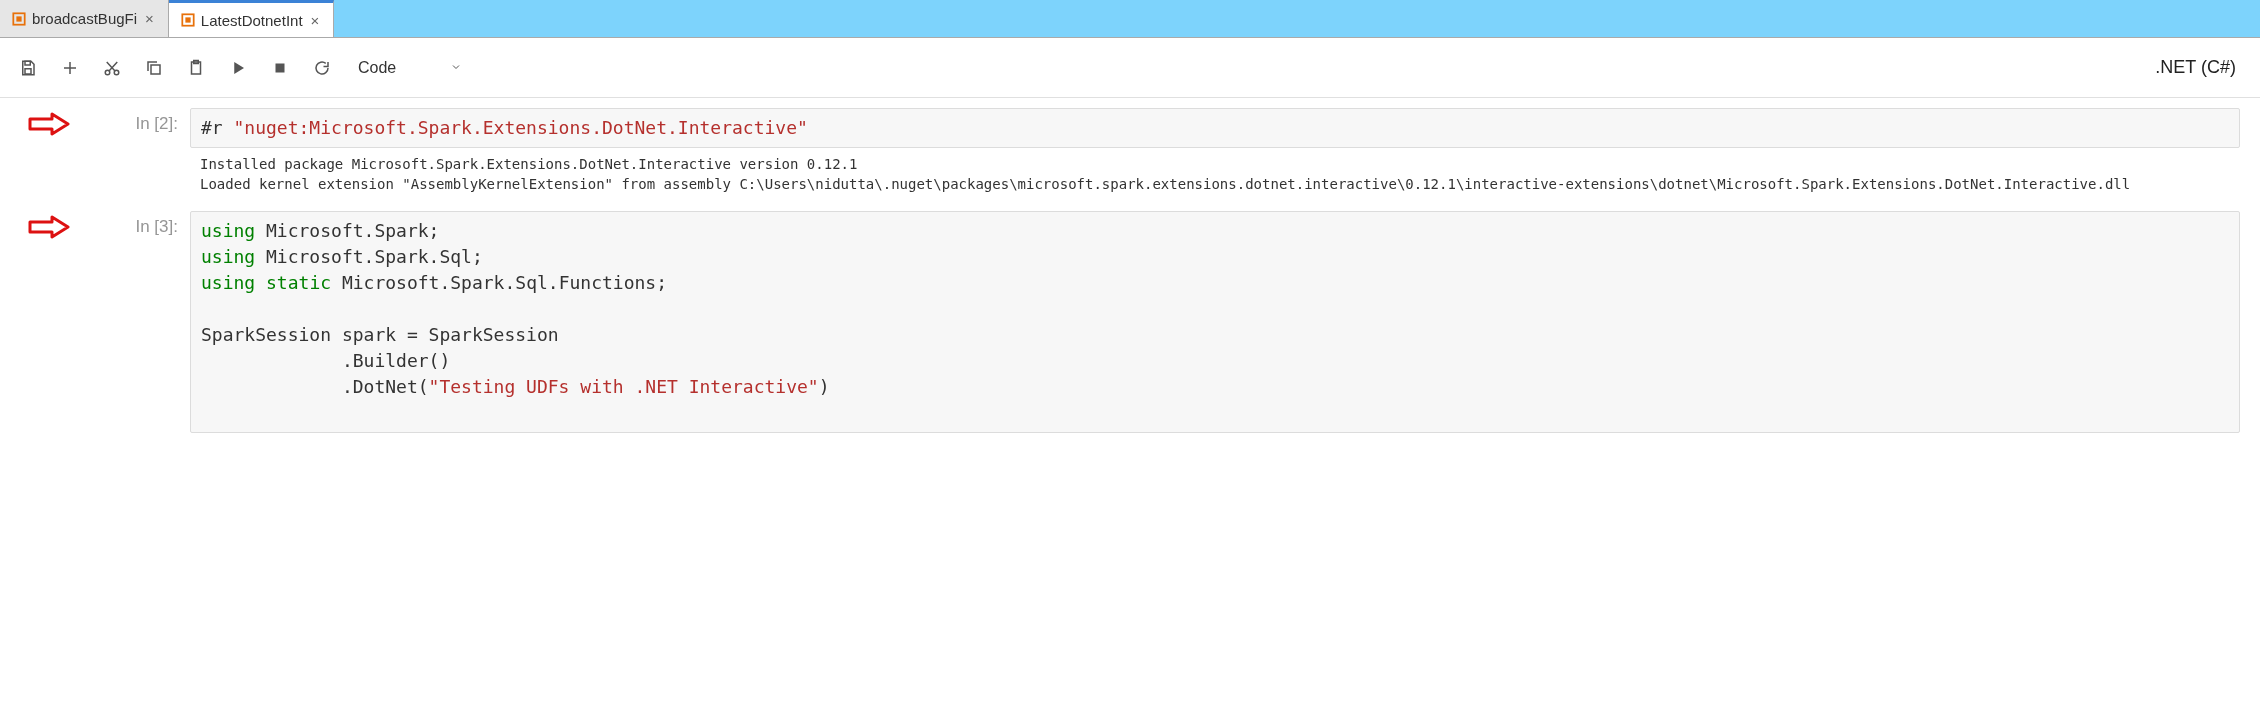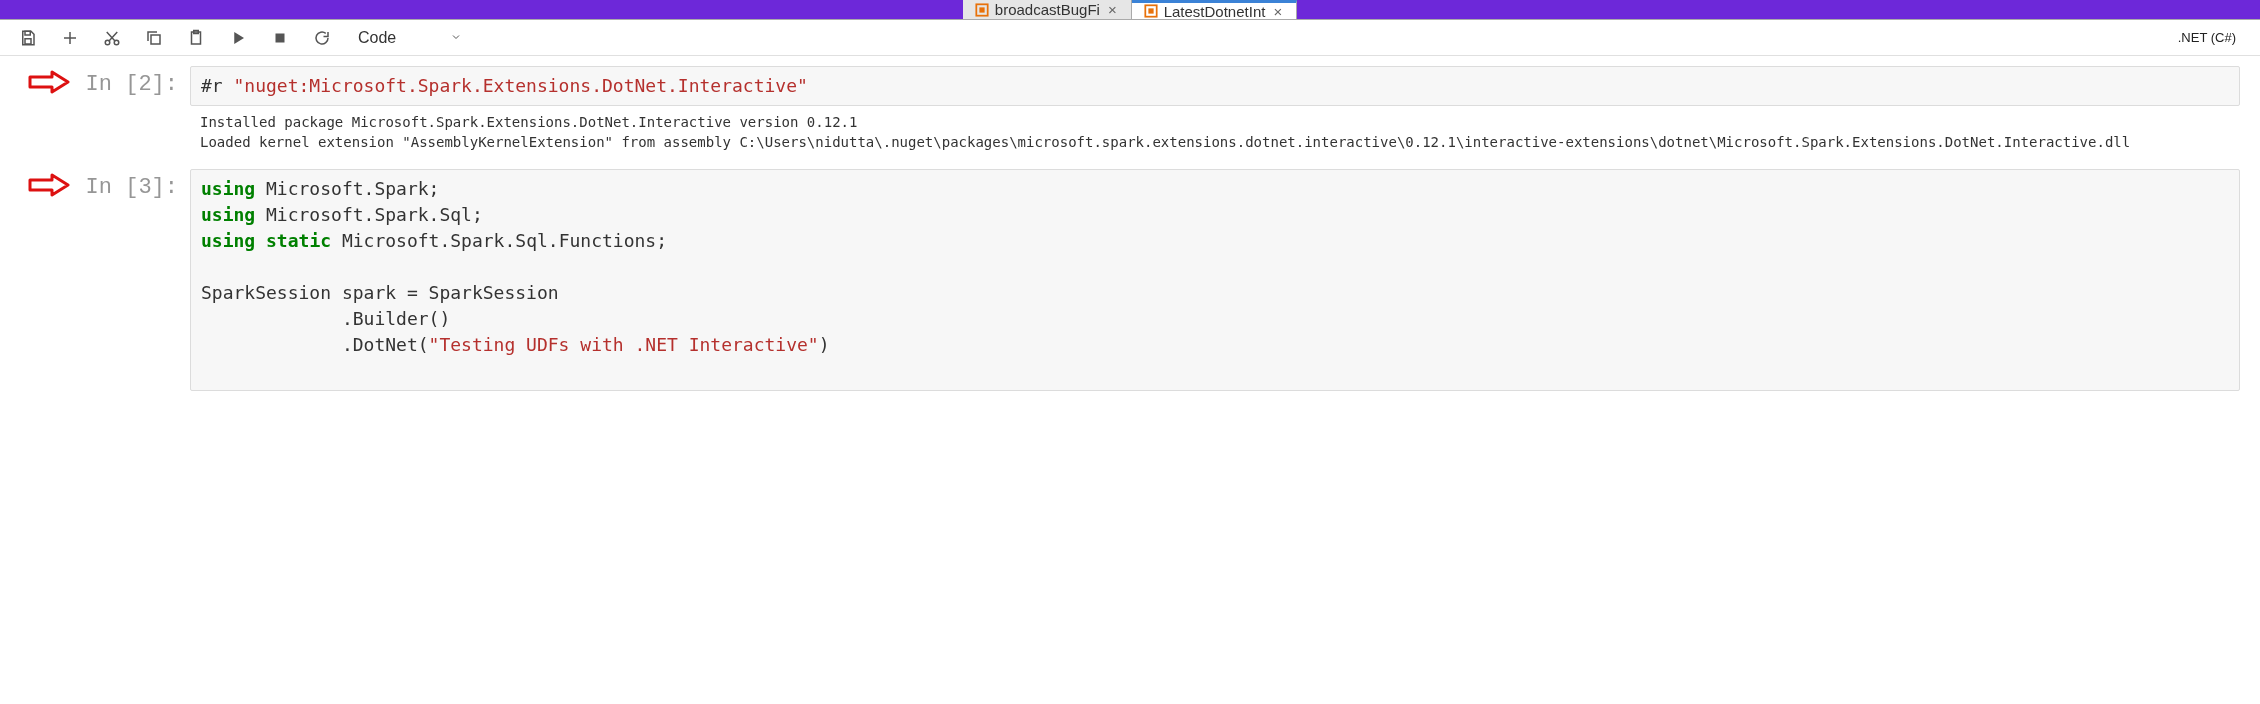--- a/index.html
+++ b/index.html
@@ -8,24 +8,23 @@
     font-size: 14px;
     background: #fff;
     color: #333;
     width: 2260px;
   }
 
   
   .tab-bar {
     display: flex;
     align-items: stretch;
-    background: #6d28d9;
-    height: 20px;
+    background: #7dd3fc;
+    height: 38px;
     border-bottom: 1px solid #aaa;
-    justify-content: center;
   }
   .tab {
     display: flex;
     align-items: center;
     gap: 6px;
     padding: 0 12px;
     height: 100%;
     background: #e6e6e6;
     border-right: 1px solid #aaa;
     font-size: 15px;
@@ -44,21 +43,21 @@
     color: #666;
     font-size: 15px;
     padding: 0 2px;
   }
 
   
   .toolbar {
     display: flex;
     align-items: center;
     gap: 14px;
-    height: 36px;
+    height: 60px;
     padding: 0 14px;
     border-bottom: 1px solid #e0e0e0;
     background: #fff;
   }
   .tool-btn {
     width: 28px; height: 28px;
     display: inline-flex; align-items: center; justify-content: center;
     color: #555;
     cursor: pointer;
   }
@@ -67,21 +66,21 @@
     display: flex; align-items: center; gap: 30px;
     padding: 4px 8px;
     cursor: pointer;
     font-size: 16px;
     color: #333;
     min-width: 120px;
     justify-content: space-between;
   }
   .spacer { flex: 1; }
   .kernel-label {
-    font-size: 13px;
+    font-size: 18px;
     color: #222;
     padding-right: 10px;
   }
 
   
   .notebook {
     padding: 10px 20px 10px 10px;
   }
   .cell-row {
     display: flex;
@@ -94,22 +93,22 @@
     justify-content: flex-start;
     padding-top: 4px;
     padding-left: 18px;
   }
   .arrow-col svg { display: block; }
   .prompt {
     width: 110px;
     text-align: right;
     padding-right: 12px;
     padding-top: 6px;
-    font-family: Liberation Mono, monospace;
-    font-size: 22px;
+    font-family: Liberation Sans, sans-serif;
+    font-size: 17px;
     color: #969696;
     white-space: nowrap;
   }
   .cell-body {
     flex: 1;
   }
   .code-cell {
     background: #f7f7f7;
     border: 1px solid #dcdcdc;
     border-radius: 2px;
@@ -125,21 +124,21 @@
     font-family: "Menlo","Consolas","DejaVu Sans Mono",monospace;
     font-size: 14px;
     line-height: 1.45;
     white-space: pre-wrap;
     word-break: break-all;
     color: #333;
   }
 
   
   .tok-string { color: #b5302d; }
-  .tok-keyword { color: #008000; font-weight: 700; }
+  .tok-keyword { color: #008000; font-weight: 400; }
   .tok-plain { color: #333; }
 </style>
 </head>
 <body>
 
 <div class="tab-bar">
   <div class="tab">
     <span class="nb-icon">
       <svg viewBox="0 0 16 16">
           <rect x="1.5" y="1.5" width="13" height="13" fill="none" stroke="#e8710a" stroke-width="2"></rect>

